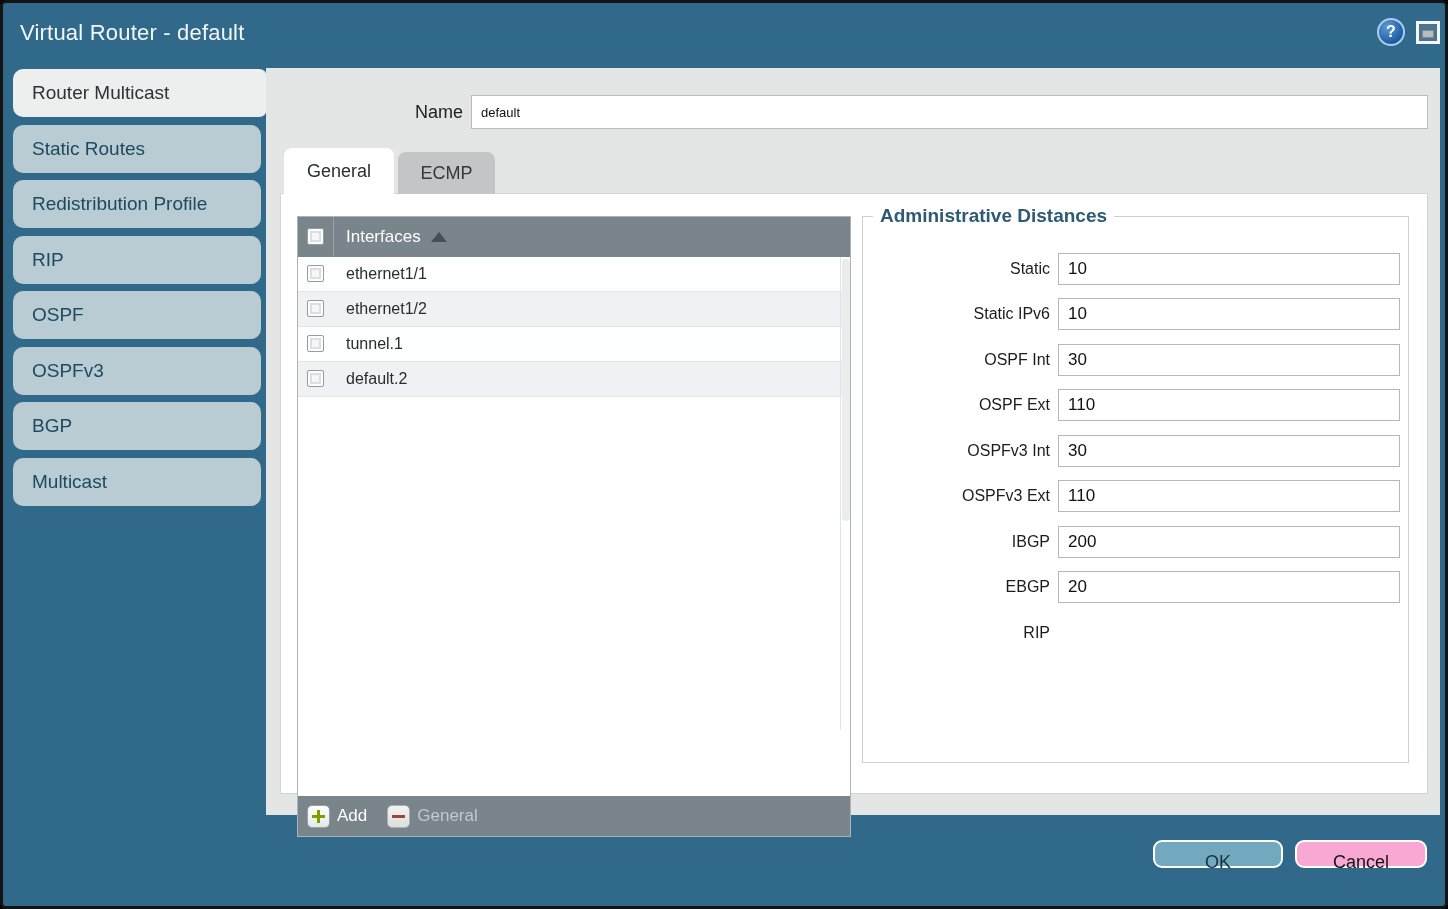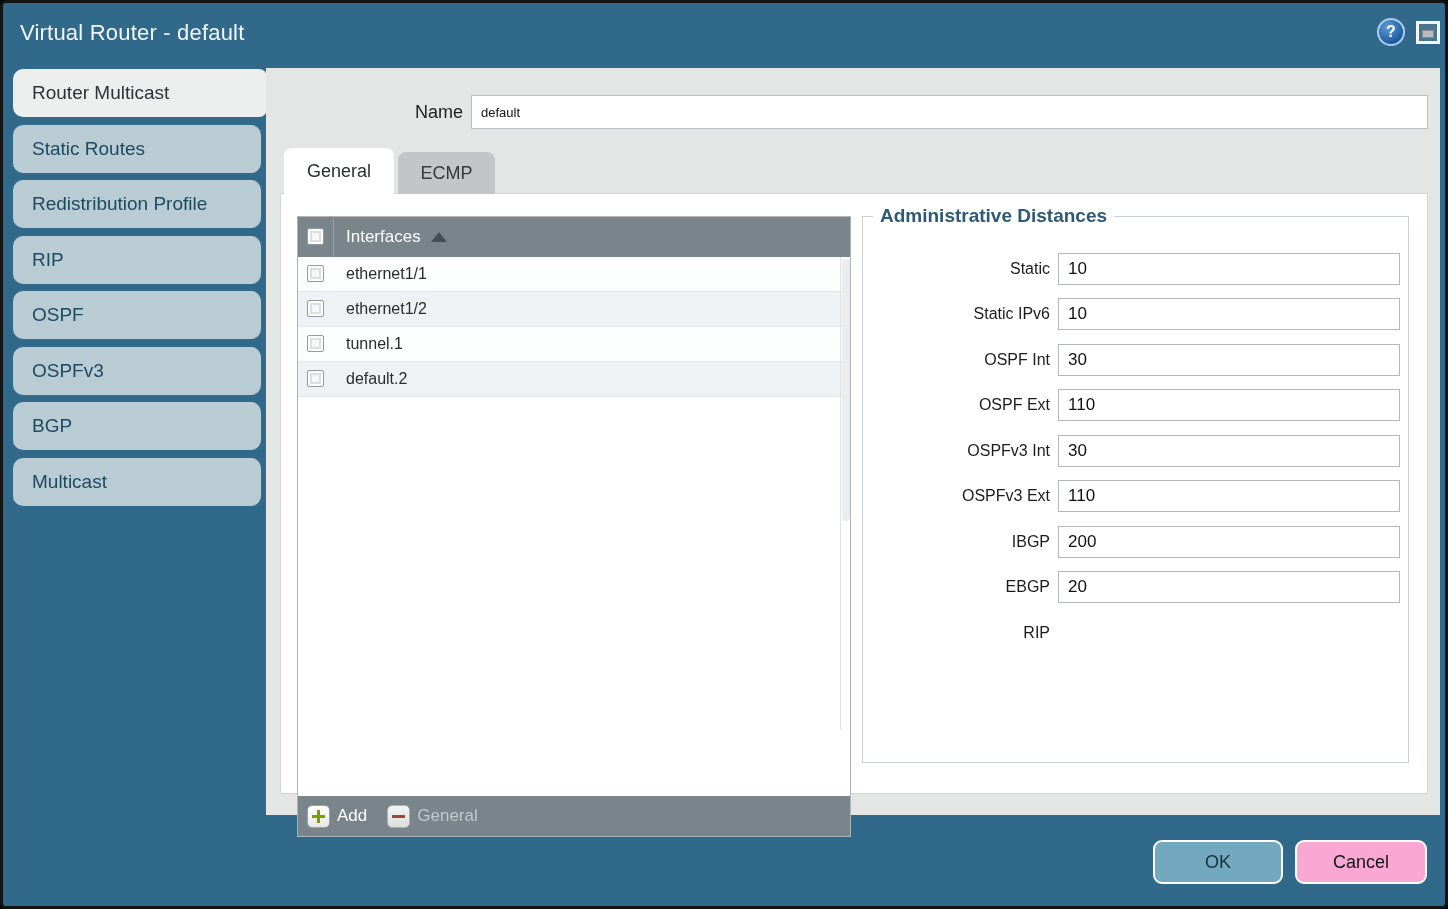--- a/index.html
+++ b/index.html
@@ -122,21 +122,21 @@
   .frow { position:absolute; left:0; right:0; height:32px; }
   .frow .flabel { position:absolute; left:0; top:0; width:187px; text-align:right; font-size:16px; color:#1c1c1c; line-height:32px; }
   .frow .finput {
     position:absolute; left:195px; top:0; width:342px; height:32px;
     border:1px solid #b4b8bc; background:#fff; font-size:17px; padding:0 9px;
     font-family:"Liberation Sans", sans-serif; color:#111;
   }
 
   
   .btn {
-    position:absolute; top:837px; height:44px; border-radius:9px;
+    position:absolute; top:837px; height:28px; border-radius:9px;
     border:2px solid #fff; font-size:18px; text-align:center; line-height:40px;
     cursor:pointer; font-family:"Liberation Sans", sans-serif;
   }
   .btn.ok { left:1150px; width:130px; background:#73a9bf; color:#16323f; }
   .btn.cancel { left:1292px; width:132px; background:#f9a8d4; color:#141414; }
 </style>
 </head>
 <body>
 
 <div class="dialog">

